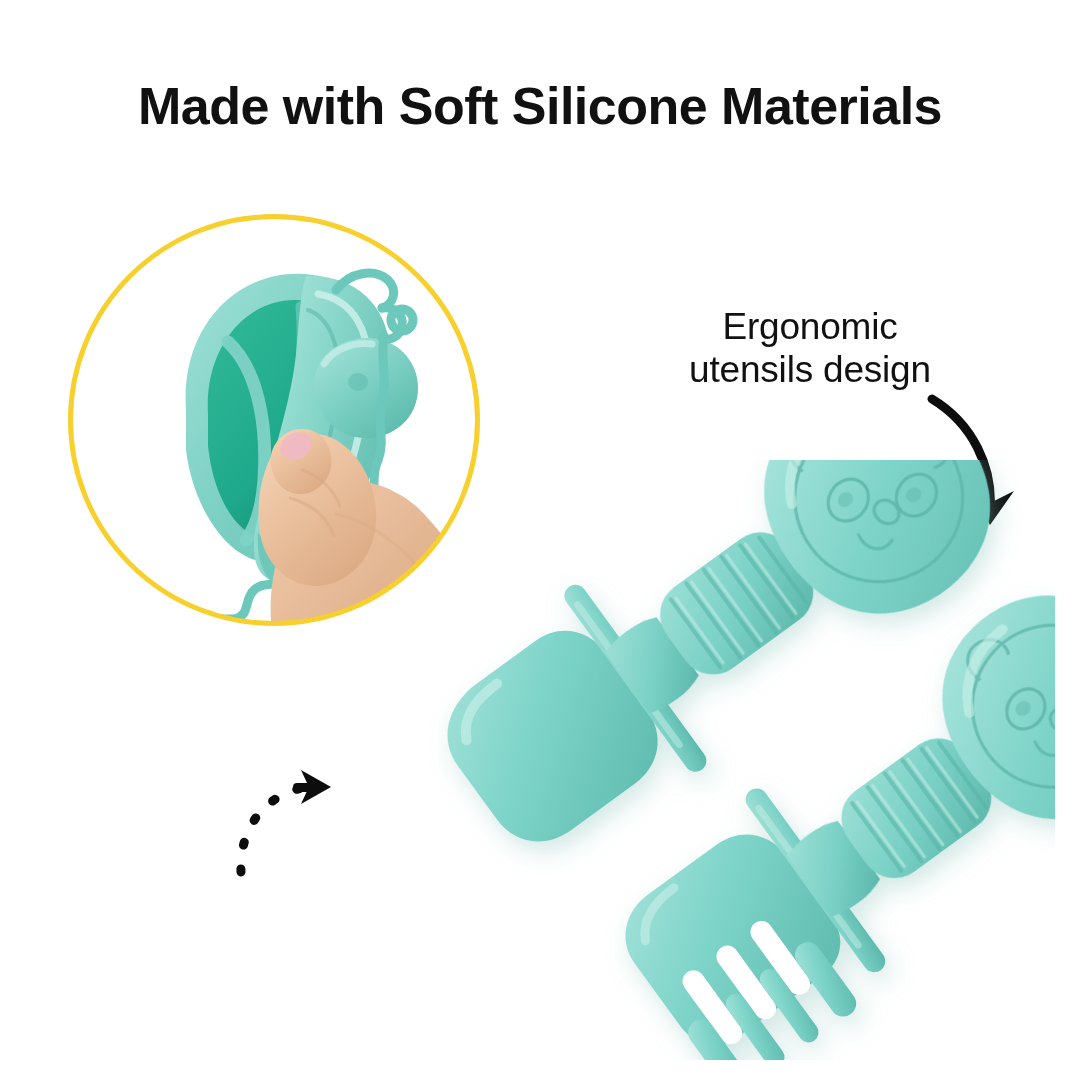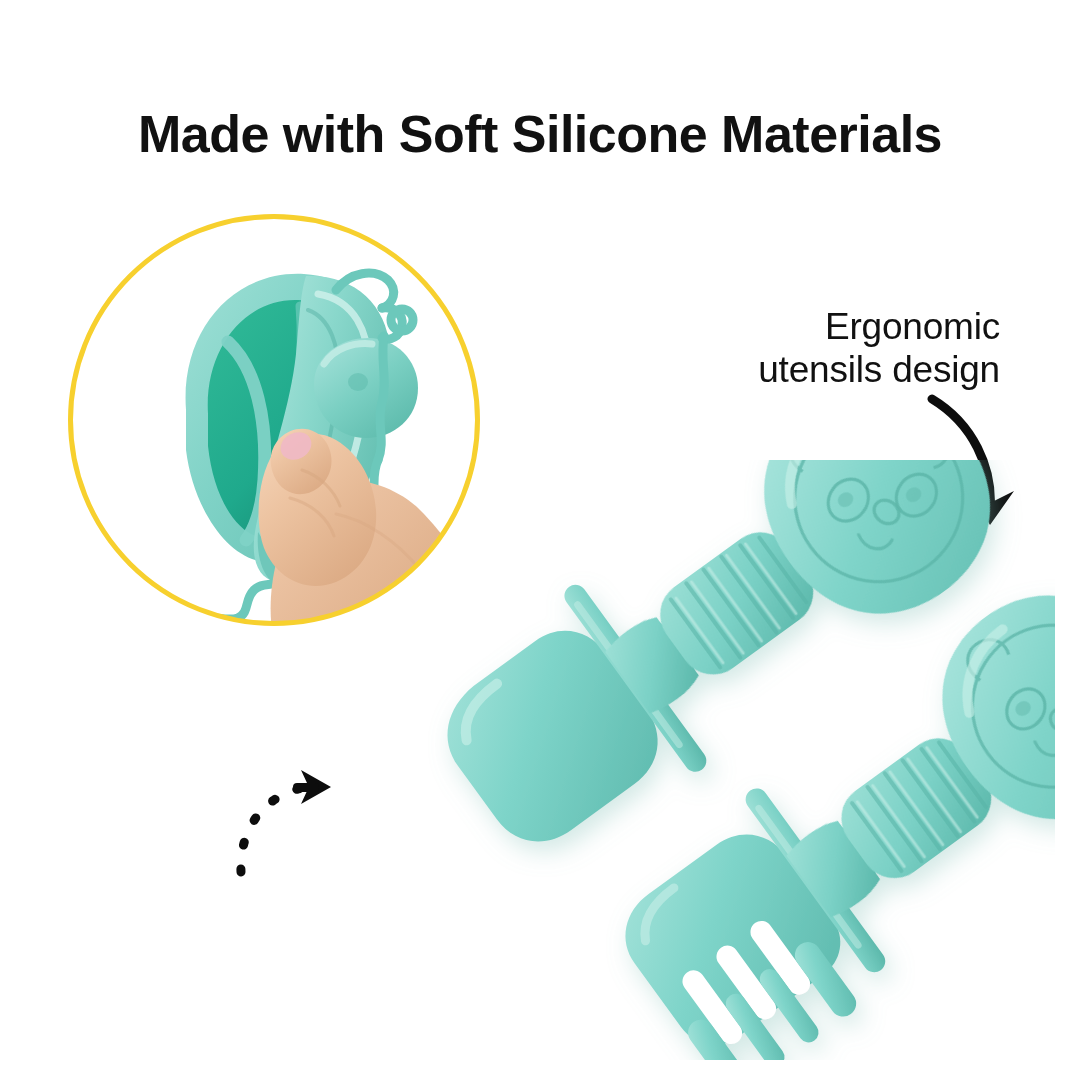--- a/index.html
+++ b/index.html
@@ -23,31 +23,30 @@
     position: absolute;
     left: 0;
     top: 78px;
     width: 1080px;
     text-align: center;
     font-size: 52px;
     font-weight: 700;
     letter-spacing: -0.5px;
     color: #111111;
     line-height: 1.1;
-    margin-top: 28px;
   }
 
   
   .callout {
     position: absolute;
     color: #111111;
     font-size: 37px;
     font-weight: 400;
     line-height: 1.17;
-    text-align: right;
+    text-align: center;
     white-space: pre-line;
     letter-spacing: -0.2px;
   }
   .callout-ergonomic {
     left: 620px;
     top: 305px;
     width: 380px;
   }
   .callout-safety {
     left: 55px;

